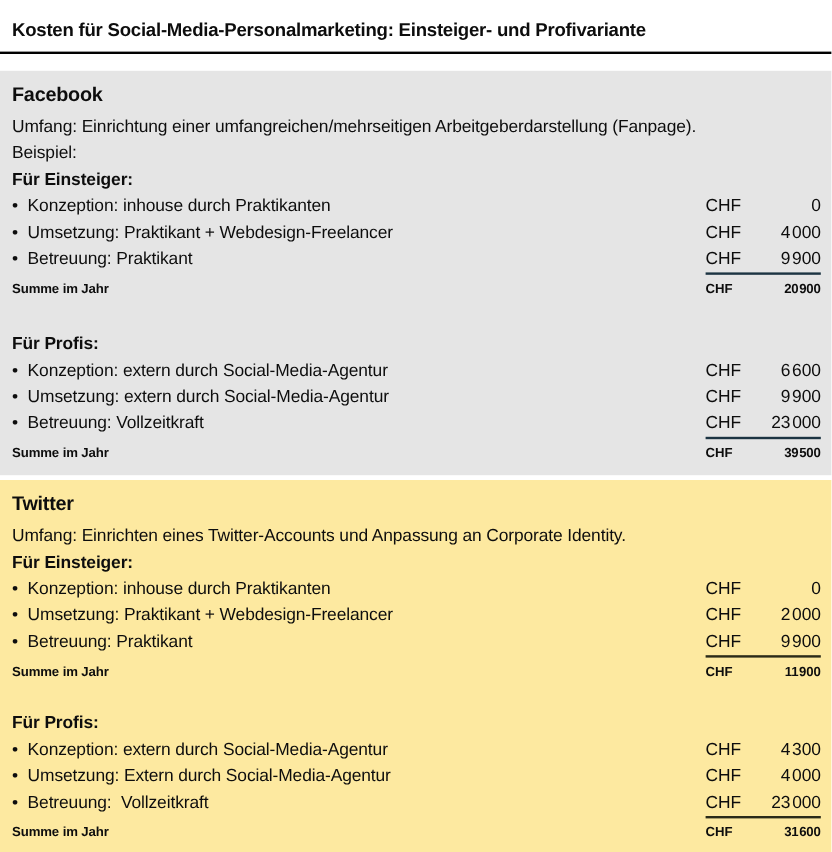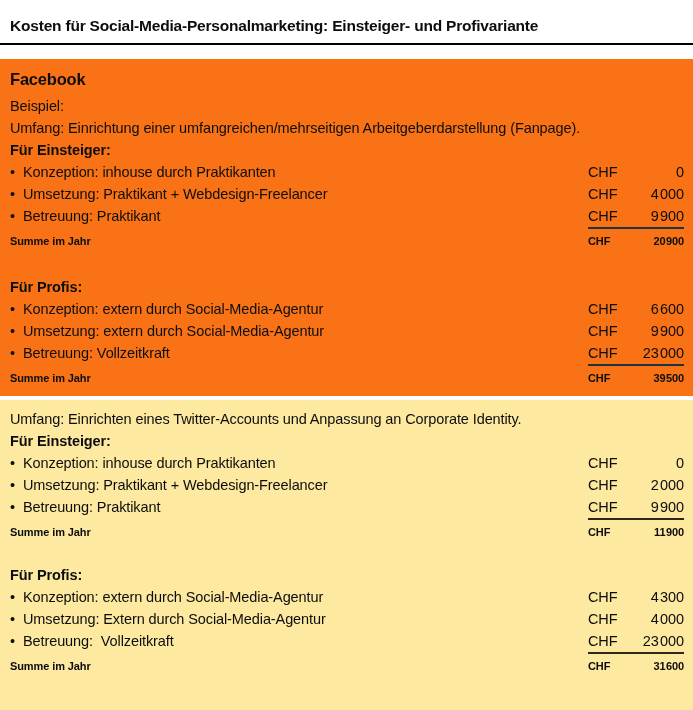--- a/index.html
+++ b/index.html
@@ -31,21 +31,21 @@
     width: 693px;
   }
 
   .panel {
     box-sizing: border-box;
     width: 693px;
     padding: 8px 9px 8px 10px;
     overflow: hidden;
   }
   .panel-facebook {
-    background: #f97316;
+    background: #e5e5e5;
     height: 337px;
     margin-top: 14px;
   }
   .panel-twitter {
     background: #FDE9A0;
     height: 310px;
     margin-top: 4px;
   }
 
   .sec-heading {
@@ -105,22 +105,22 @@
 </head>
 <body>
 
 <div class="page">
 
   <div class="doc-title">Kosten für Social-Media-Personalmarketing: Einsteiger- und Profivariante</div>
   <div class="title-rule"></div>
 
   <section class="panel panel-facebook">
     <div class="sec-heading">Facebook</div>
+    <div class="line">Umfang: Einrichtung einer umfangreichen/mehrseitigen Arbeitgeberdarstellung (Fanpage).</div>
     <div class="line">Beispiel:</div>
-    <div class="line">Umfang: Einrichtung einer umfangreichen/mehrseitigen Arbeitgeberdarstellung (Fanpage).</div>
 
     <div class="line bold">Für Einsteiger:</div>
 
     <div class="row">
       <span class="bullet">•</span>
       <span class="label">Konzeption: inhouse durch Praktikanten</span>
       <span class="right">
         <span class="chf">CHF</span>
         <span class="amt">0</span>
       </span>
@@ -180,20 +180,21 @@
     <div class="total-row">
       <span class="label">Summe im Jahr</span>
       <span class="right">
         <span class="chf">CHF</span>
         <span class="amt">39 500</span>
       </span>
     </div>
   </section>
 
   <section class="panel panel-twitter">
+    <div class="sec-heading">Twitter</div>
     <div class="line">Umfang: Einrichten eines Twitter-Accounts und Anpassung an Corporate Identity.</div>
 
     <div class="line bold">Für Einsteiger:</div>
 
     <div class="row">
       <span class="bullet">•</span>
       <span class="label">Konzeption: inhouse durch Praktikanten</span>
       <span class="right">
         <span class="chf">CHF</span>
         <span class="amt">0</span>

